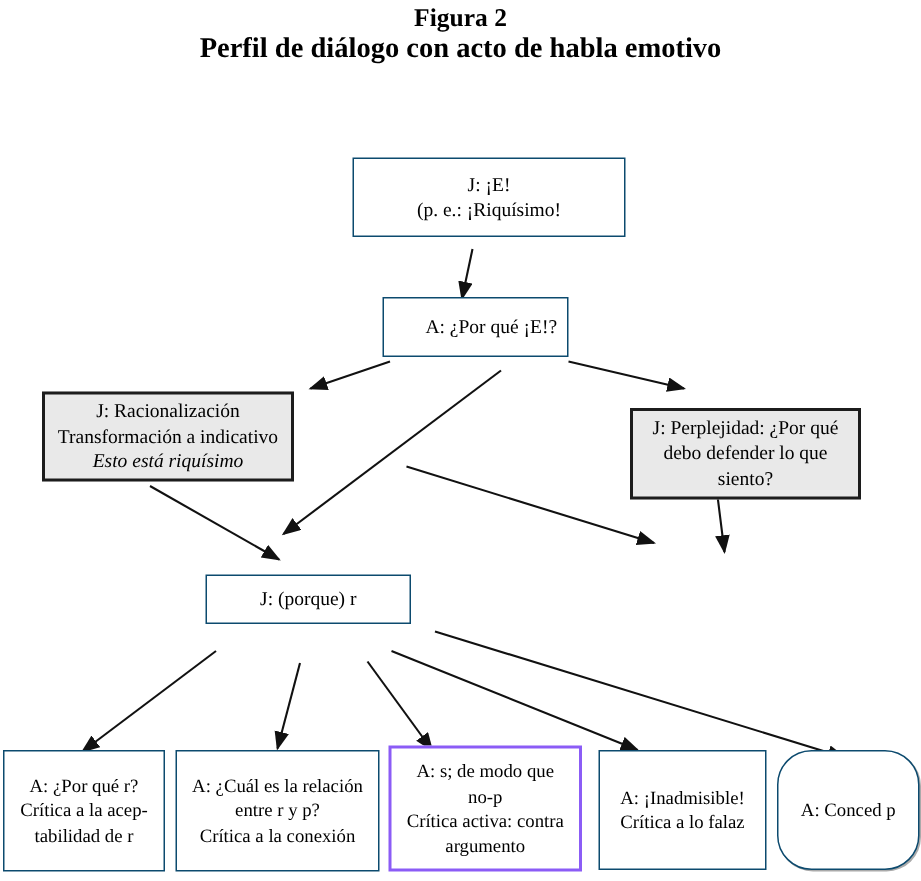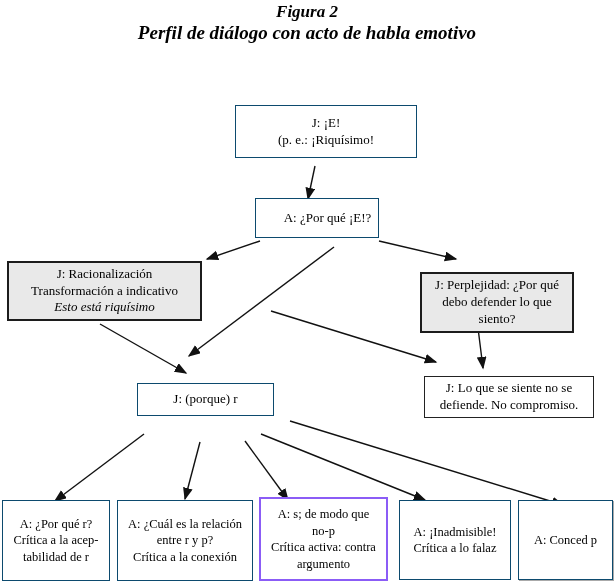--- a/index.html
+++ b/index.html
@@ -1,43 +1,43 @@
 <!DOCTYPE html>
 <html style="--gray-fill: #e9e9e9;"><head>
 <meta charset="utf-8">
 <style>
   html,body{margin:0;padding:0;background:#fff;}
   #figure{
     position:relative;width:614px;height:587px;background:#fff;
     font-family:"Liberation Serif","DejaVu Serif",serif;color:#000;overflow:hidden;
   }
-  .title{position:absolute;top:2px;left:0;width:614px;text-align:center;line-height:1.2;font-style:italic;}
+  .title{position:absolute;top:2px;left:0;width:614px;text-align:center;line-height:1.2;}
   .title .t1{font-size:17px;font-weight:bold;}
   .title .t2{font-size:19px;font-weight:bold;}
   svg#edges{position:absolute;left:0;top:0;width:614px;height:587px;}
   svg#edges line{stroke:#111;stroke-width:1.4;}
   .node{
     position:absolute;box-sizing:border-box;background:#fff;border:1px solid #0c4a6e;
     display:flex;flex-direction:column;justify-content:center;align-items:center;
     text-align:center;font-size:13px;line-height:1.3;padding:2px 3px;
   }
   .node.gray{background:var(--gray-fill,#e9e9e9);border:2px solid #1c1c1c;}
   .node .it{font-style:italic;}
   #n-emotive      {left:235px;top:105px;width:182px;height:53px;}
   #n-why-e        {left:255px;top:198px;width:124px;height:40px;padding-left:24px;}
-  #n-rational     {left:7px; top:261px;width:195px;height:60px;text-align:center;}
+  #n-rational     {left:28px; top:261px;width:168px;height:60px;text-align:center;}
   #n-perplex      {left:420px;top:262px;width:154px;height:61px;margin-top:10px;}
   #n-porque       {left:137px;top:383px;width:137px;height:33px;}
   #n-nocompromiso {left:424px;top:376px;width:170px;height:42px;border-color:#222;}
   .bottom{font-size:12.5px;line-height:1.32;}
   #n-why-r        {left:2px;  top:500px;width:108px;height:81px;}
   #n-relation     {left:117px;top:500px;width:136px;height:81px;}
   #n-counter     {left:259px;top:497px;width:129px;height:84px;border:2px solid #8b5cf6;}
   #n-inadmisible  {left:399px;top:500px;width:112px;height:80px;}
-  #n-concede      {left:518px;top:500px;width:95px; height:80px;box-shadow:1px 1px 0 #aaa;}
+  #n-concede      {left:518px;top:500px;width:95px; height:80px;box-shadow:1px 1px 0 #aaa;border-radius:23px;}
 </style>
 </head>
 <body>
 
 <div id="figure">
 
   <div class="title">
     <div class="t1">Figura 2</div>
     <div class="t2">Perfil de diálogo con acto de habla emotivo</div>
   </div>
@@ -80,24 +80,20 @@
   <div class="node gray" id="n-perplex">
     <div>J: Perplejidad: ¿Por qué</div>
     <div>debo defender lo que</div>
     <div>siento?</div>
   </div>
 
   <div class="node" id="n-porque">
     <div>J: (porque) r</div>
   </div>
 
-  <div class="node" id="n-nocompromiso">
-    <div>J: Lo que se siente no se</div>
-    <div>defiende. No compromiso.</div>
-  </div>
 
   <div class="node bottom" id="n-why-r">
     <div>A: ¿Por qué r?</div>
     <div>Crítica a la acep-</div>
     <div>tabilidad de r</div>
   </div>
 
   <div class="node bottom" id="n-relation">
     <div>A: ¿Cuál es la relación</div>
     <div>entre r y p?</div>

